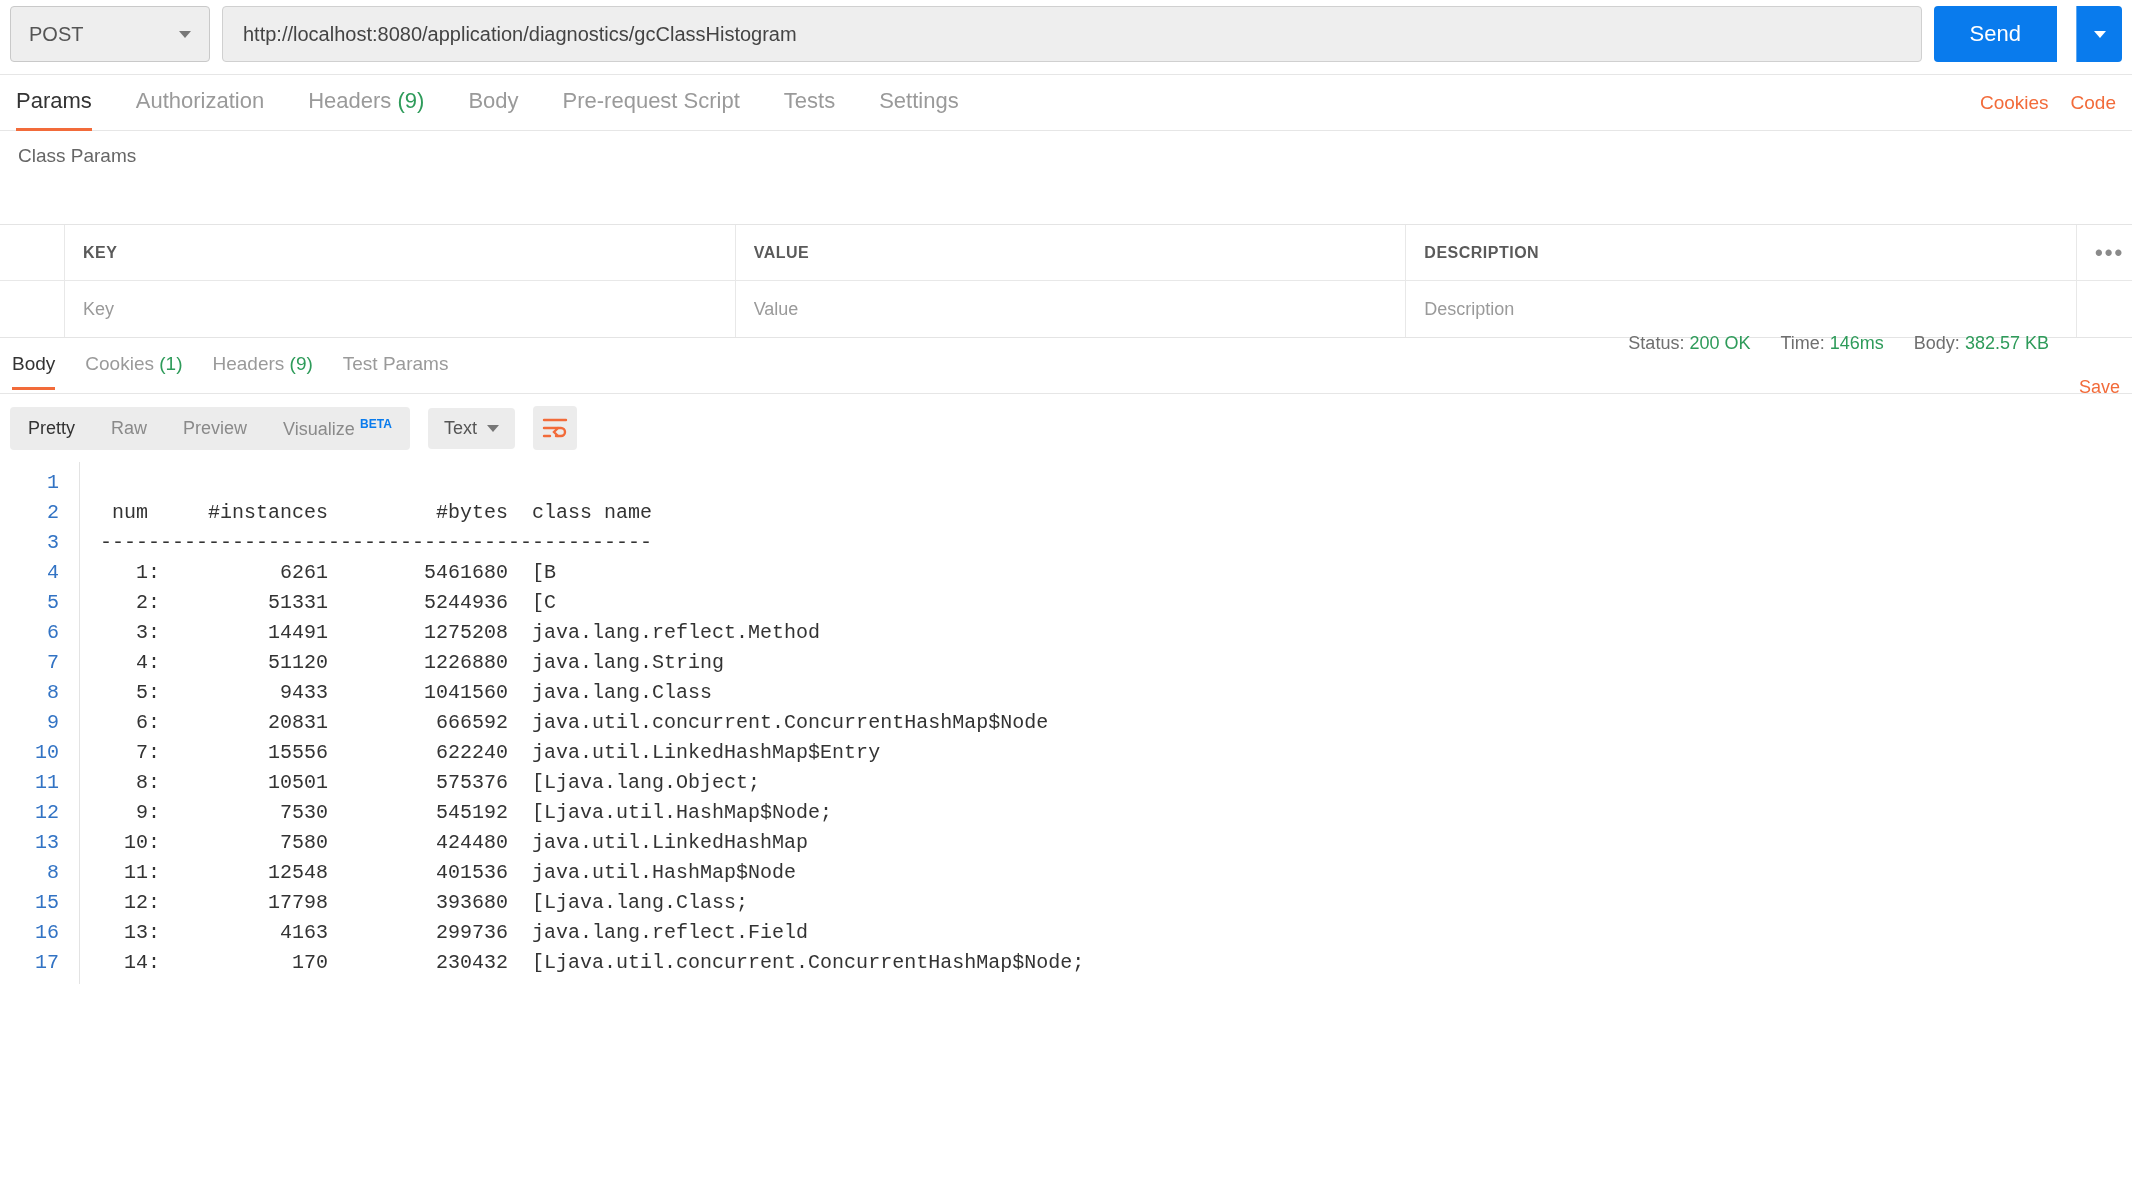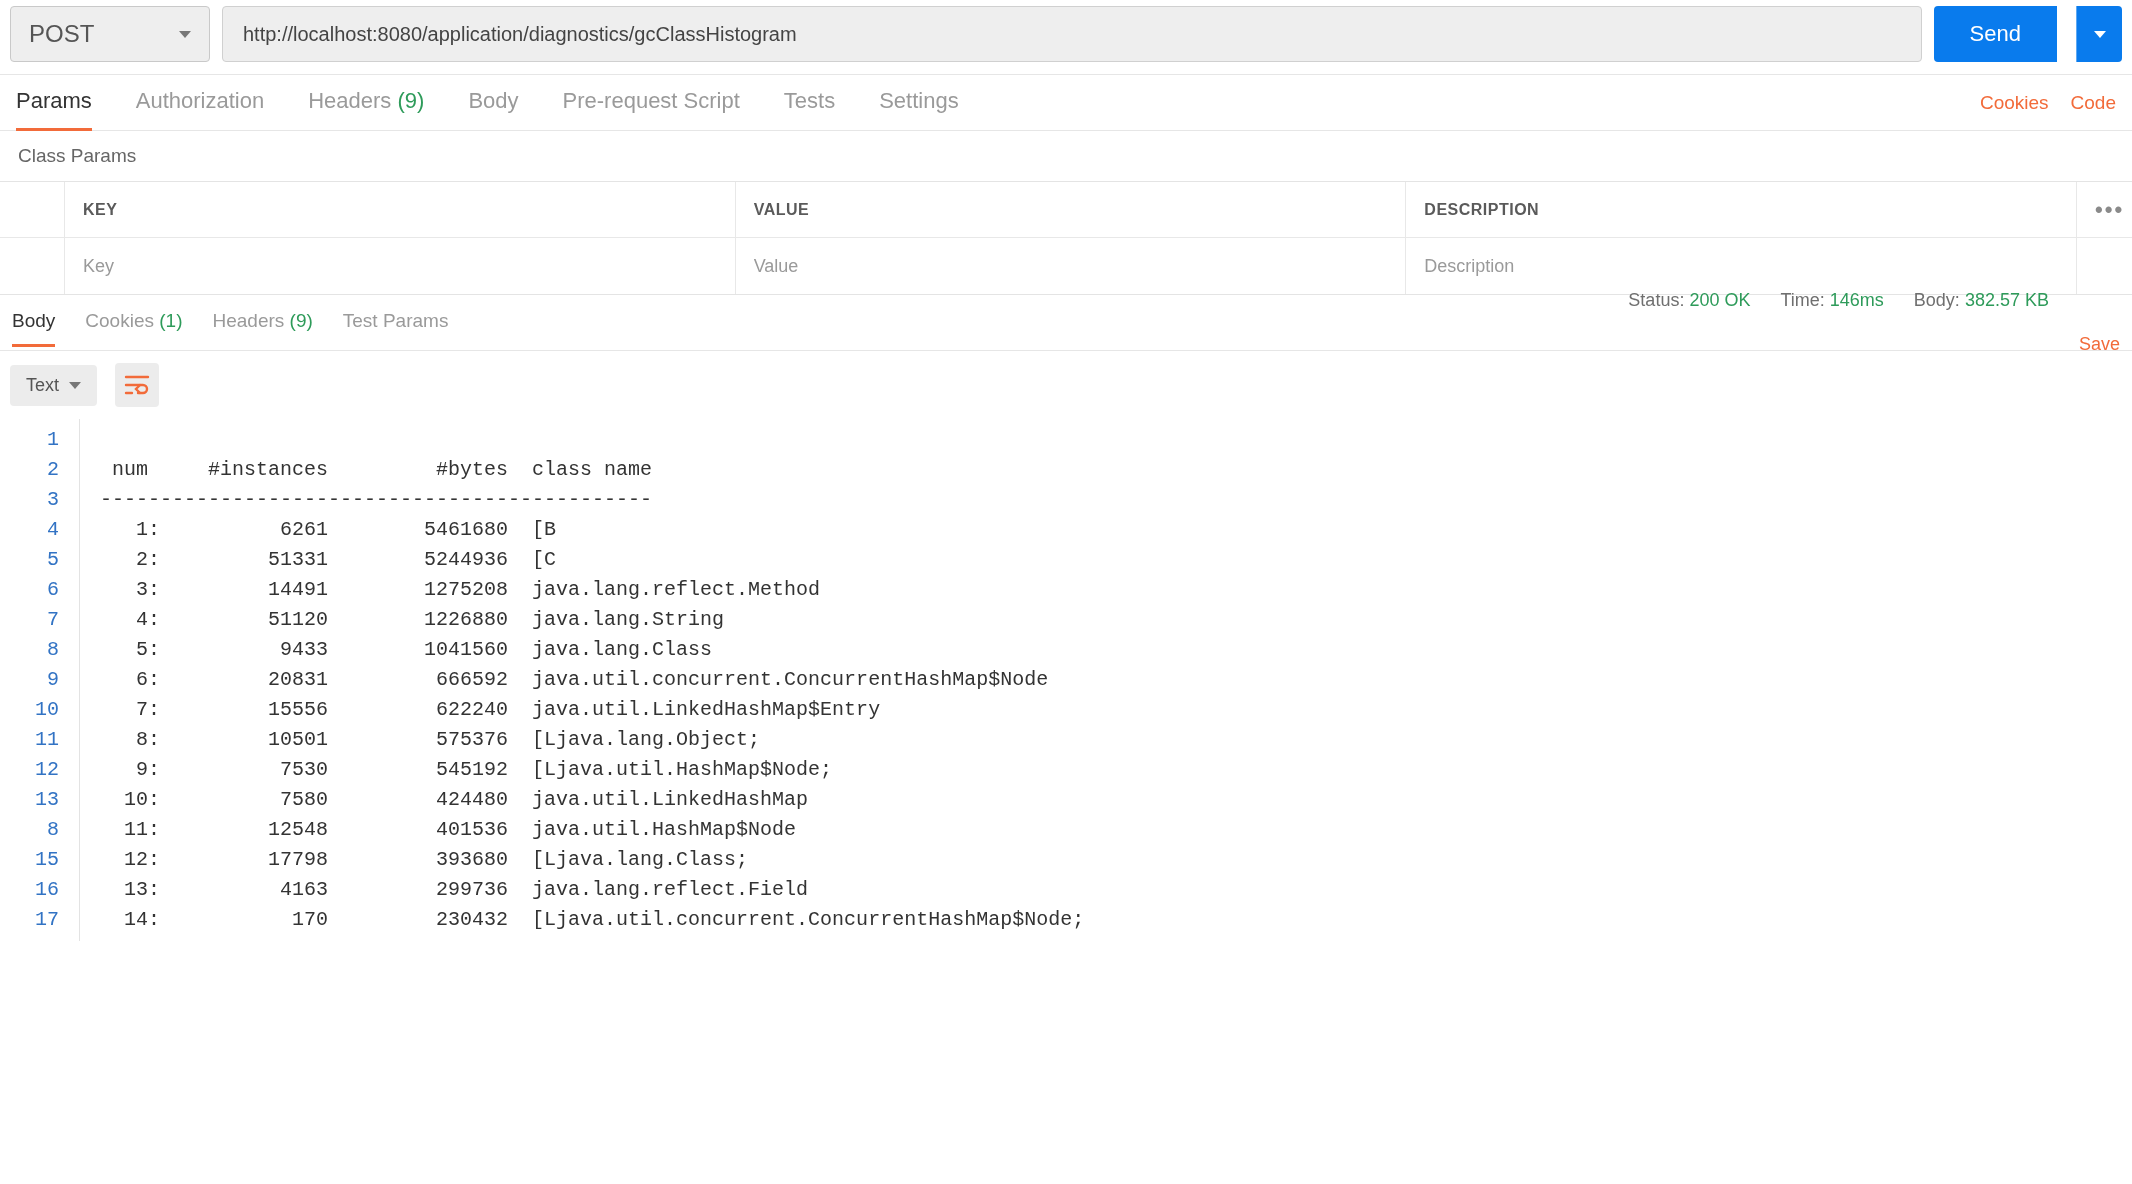--- a/index.html
+++ b/index.html
@@ -21,21 +21,21 @@
     display: flex;
     align-items: center;
     justify-content: space-between;
     width: 200px;
     height: 56px;
     padding: 0 18px;
     border: 1px solid #c9c9c9;
     border-radius: 4px;
     background: #eeeeee;
     color: #555;
-    font-size: 24px;
+    font-size: 20px;
     cursor: pointer;
   }
   .caret-down {
     width: 0; height: 0;
     border-left: 6px solid transparent;
     border-right: 6px solid transparent;
     border-top: 7px solid #777;
   }
   .url-input {
     flex: 1;
@@ -92,20 +92,21 @@
   .req-tab.active { color: #333; border-bottom-color: #f26b3a; }
   .count-green { color: #2e9b5a; }
   .right-links { margin-left:auto; display:flex; gap:22px; }
   .right-links span { color: #f26b3a; font-size:19px; cursor:pointer; }
 
   
   .qp-title { padding: 14px 18px; font-size: 19px; color:#666; }
   .qp-table {
     border-top: 1px solid #e4e4e4;
     border-bottom: 1px solid #e4e4e4;
+    margin-top: 43px;
   }
   .qp-row {
     display:grid;
     grid-template-columns: 64px 1fr 1fr 1fr 56px;
     align-items: center;
     border-bottom: 1px solid #e8e8e8;
     height: 56px;
   }
   .qp-row:last-child { border-bottom:none; }
   .qp-header { color:#5a5a5a; font-weight:600; font-size:16px; letter-spacing: .5px; }
@@ -258,20 +259,26 @@
     </span>
     <span>
       <span>Body:</span>
       <span class="meta-val">382.57 KB</span>
     </span>
     <span class="save-link">Save</span>
   </div>
 </div>
 
 <div class="body-toolbar">
+  <div class="seg" id="view-seg">
+      <button class="active">Pretty</button>
+      <button>Raw</button>
+      <button>Preview</button>
+      <button>Visualize<span class="beta"> BETA</span></button>
+    </div>
   <div class="fmt">
     <span>Text</span>
     <span class="caret-down"></span>
   </div>
   <button class="wrap-btn">
     <span class="wrap-icon">
       <svg width="26" height="22" viewBox="0 0 26 22">
           <g stroke="#f26b3a" stroke-width="2.4" fill="none" stroke-linecap="round">
             <line x1="2" y1="3" x2="24" y2="3"></line>
             <path d="M2 11 H19 a4 4 0 0 1 0 8 H14"></path>

